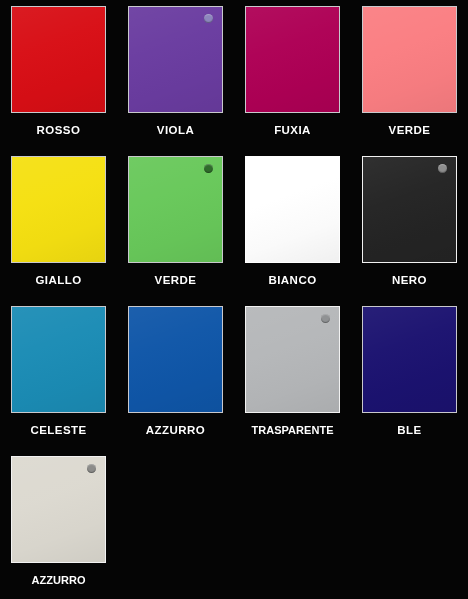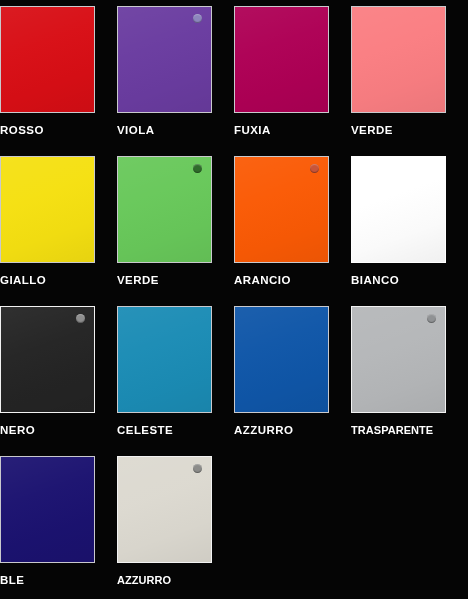--- a/index.html
+++ b/index.html
@@ -28,21 +28,21 @@
     grid-template-columns: repeat(4, 117px);
     grid-template-rows: 150px 150px 150px 149px;
     width: 468px;
     height: 599px;
   }
 
   .cell {
     position: relative;
     display: flex;
     flex-direction: column;
-    align-items: flex-start;
+    align-items: center;
     justify-content: flex-start;
     padding-top: 6px;
     box-sizing: border-box;
   }
 
   .cell.empty {
     visibility: hidden;
   }
 
   .swatch {
@@ -139,26 +139,20 @@
       <div class="label">GIALLO</div>
     </div>
 
     <div class="cell">
       <div class="swatch" style="background-color: rgb(104, 200, 90); border-color: rgb(201, 201, 205);">
         <span class="hole" style="display: block; background-color: rgb(47, 107, 43);"></span>
       </div>
       <div class="label">VERDE</div>
     </div>
 
-    <div class="cell">
-      <div class="swatch" style="background-color: rgb(250, 90, 5); border-color: rgb(201, 201, 205);">
-        <span class="hole" style="display: block; background-color: rgb(200, 85, 58);"></span>
-      </div>
-      <div class="label">ARANCIO</div>
-    </div>
 
     <div class="cell">
       <div class="swatch" style="background-color: rgb(255, 255, 255); border-color: rgb(255, 255, 255);">
         
       </div>
       <div class="label">BIANCO</div>
     </div>
 
     <div class="cell">
       <div class="swatch" style="background-color: rgb(36, 36, 36); border-color: rgb(242, 242, 242);">

